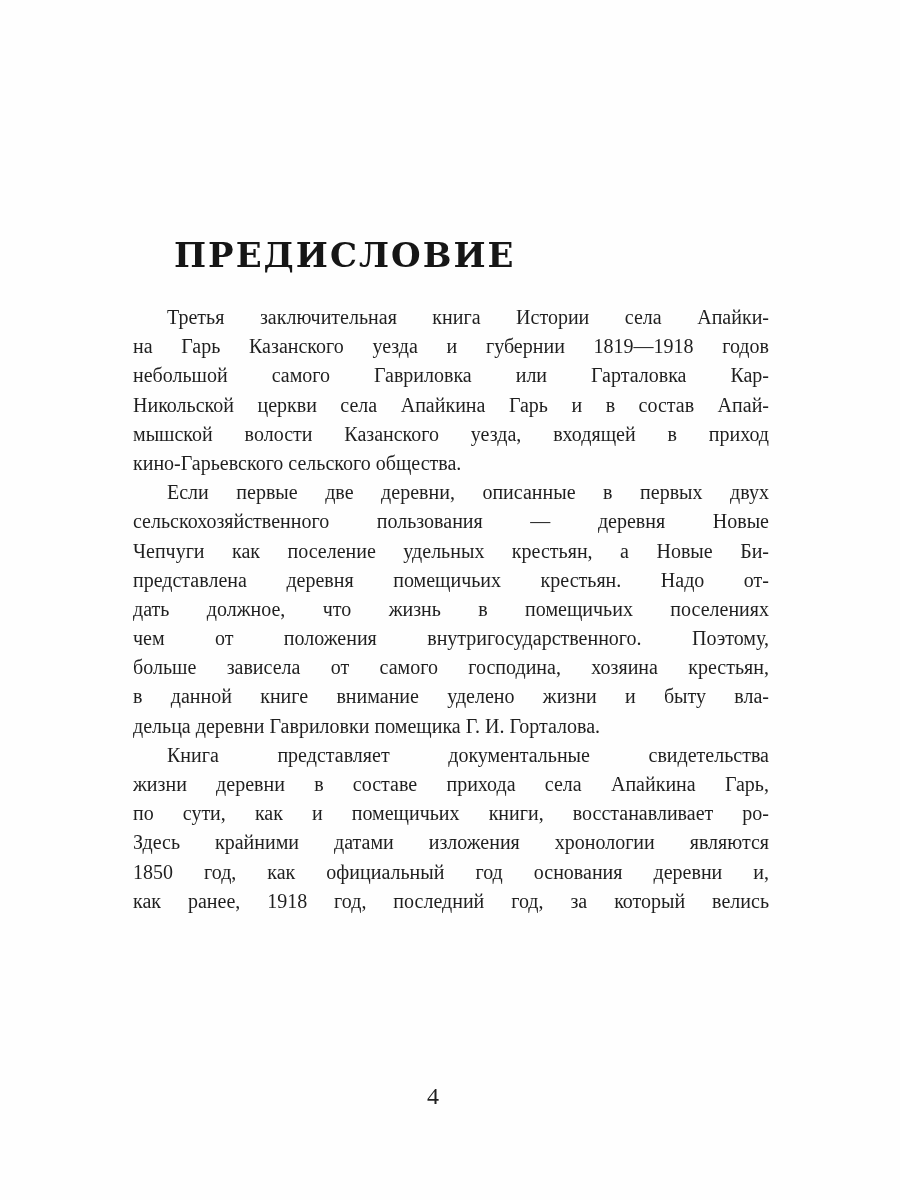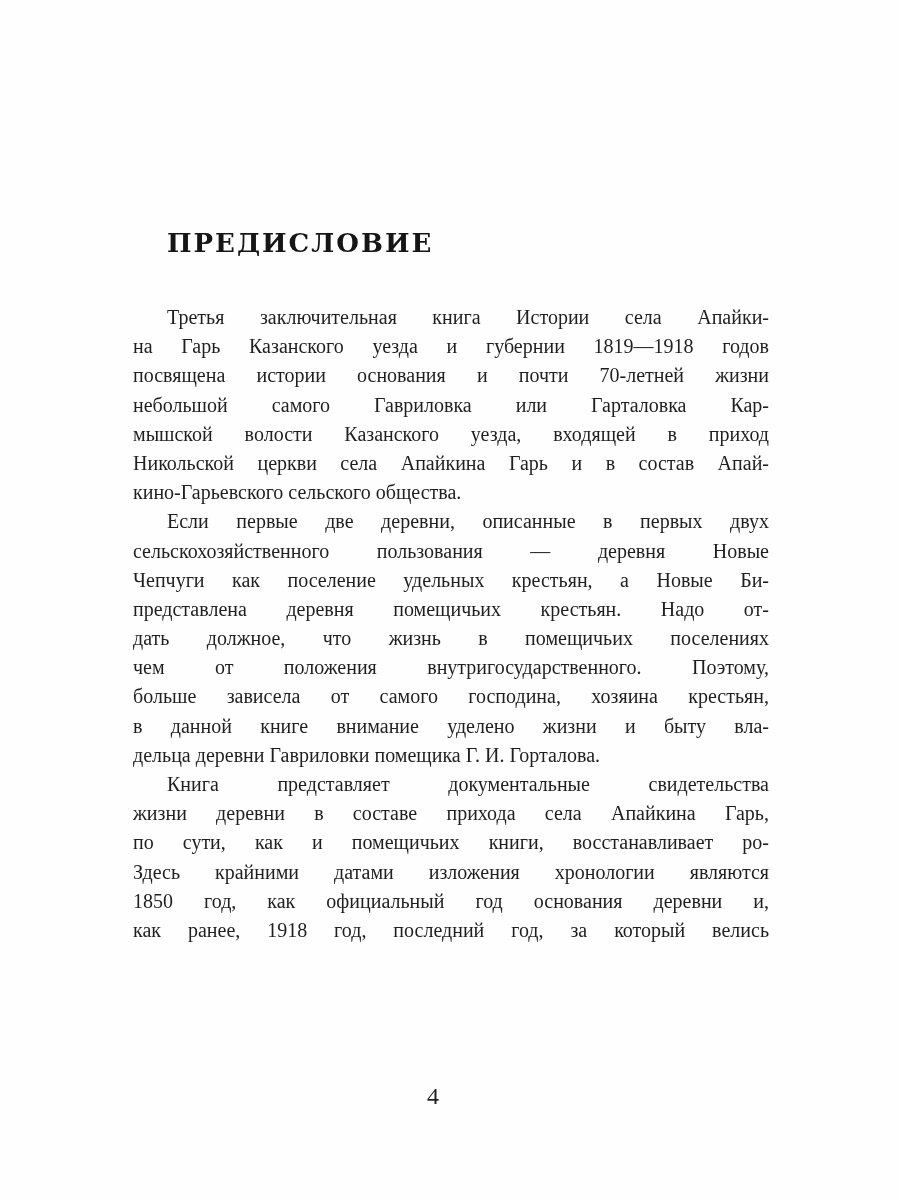--- a/index.html
+++ b/index.html
@@ -14,25 +14,25 @@
     background: #fefefe;
     font-family: "Liberation Serif", serif;
     color: #1f1f1f;
     overflow: hidden;
   }
   .chapter-title {
     position: absolute;
     top: 228px;
     left: 133px;
     width: 636px;
-    margin: 0;
+    margin: 7px;
     padding-left: 34px;
     font-family: "DejaVu Serif", serif;
     font-weight: bold;
-    font-size: 26px;
+    font-size: 34px;
     letter-spacing: 2px;
     color: #161616;
     white-space: nowrap;
   }
   .body-text {
     position: absolute;
     top: 303px;
     left: 133px;
     width: 636px;
     font-size: 20px;
@@ -66,24 +66,23 @@
 
 <div class="page">
 
   <h1 class="chapter-title">ПРЕДИСЛОВИЕ</h1>
 
   <div class="body-text">
 
     <div>
       <div class="text-line first">Третья заключительная книга Истории села Апайки-</div>
       <div class="text-line">на Гарь Казанского уезда и губернии 1819—1918 годов</div>
-      <div class="text-line">посвящена истории основания и почти 70-летней жизни</div>
       <div class="text-line">небольшой самого Гавриловка или Гарталовка Кар-</div>
+      <div class="text-line">Никольской церкви села Апайкина Гарь и в состав Апай-</div>
       <div class="text-line">мышской волости Казанского уезда, входящей в приход</div>
-      <div class="text-line">Никольской церкви села Апайкина Гарь и в состав Апай-</div>
       <div class="text-line end">кино-Гарьевского сельского общества.</div>
     </div>
 
     <div>
       <div class="text-line first">Если первые две деревни, описанные в первых двух</div>
       <div class="text-line">сельскохозяйственного пользования — деревня Новые</div>
       <div class="text-line">Чепчуги как поселение удельных крестьян, а Новые Би-</div>
       <div class="text-line">представлена деревня помещичьих крестьян. Надо от-</div>
       <div class="text-line">дать должное, что жизнь в помещичьих поселениях</div>
       <div class="text-line">чем от положения внутригосударственного. Поэтому,</div>

